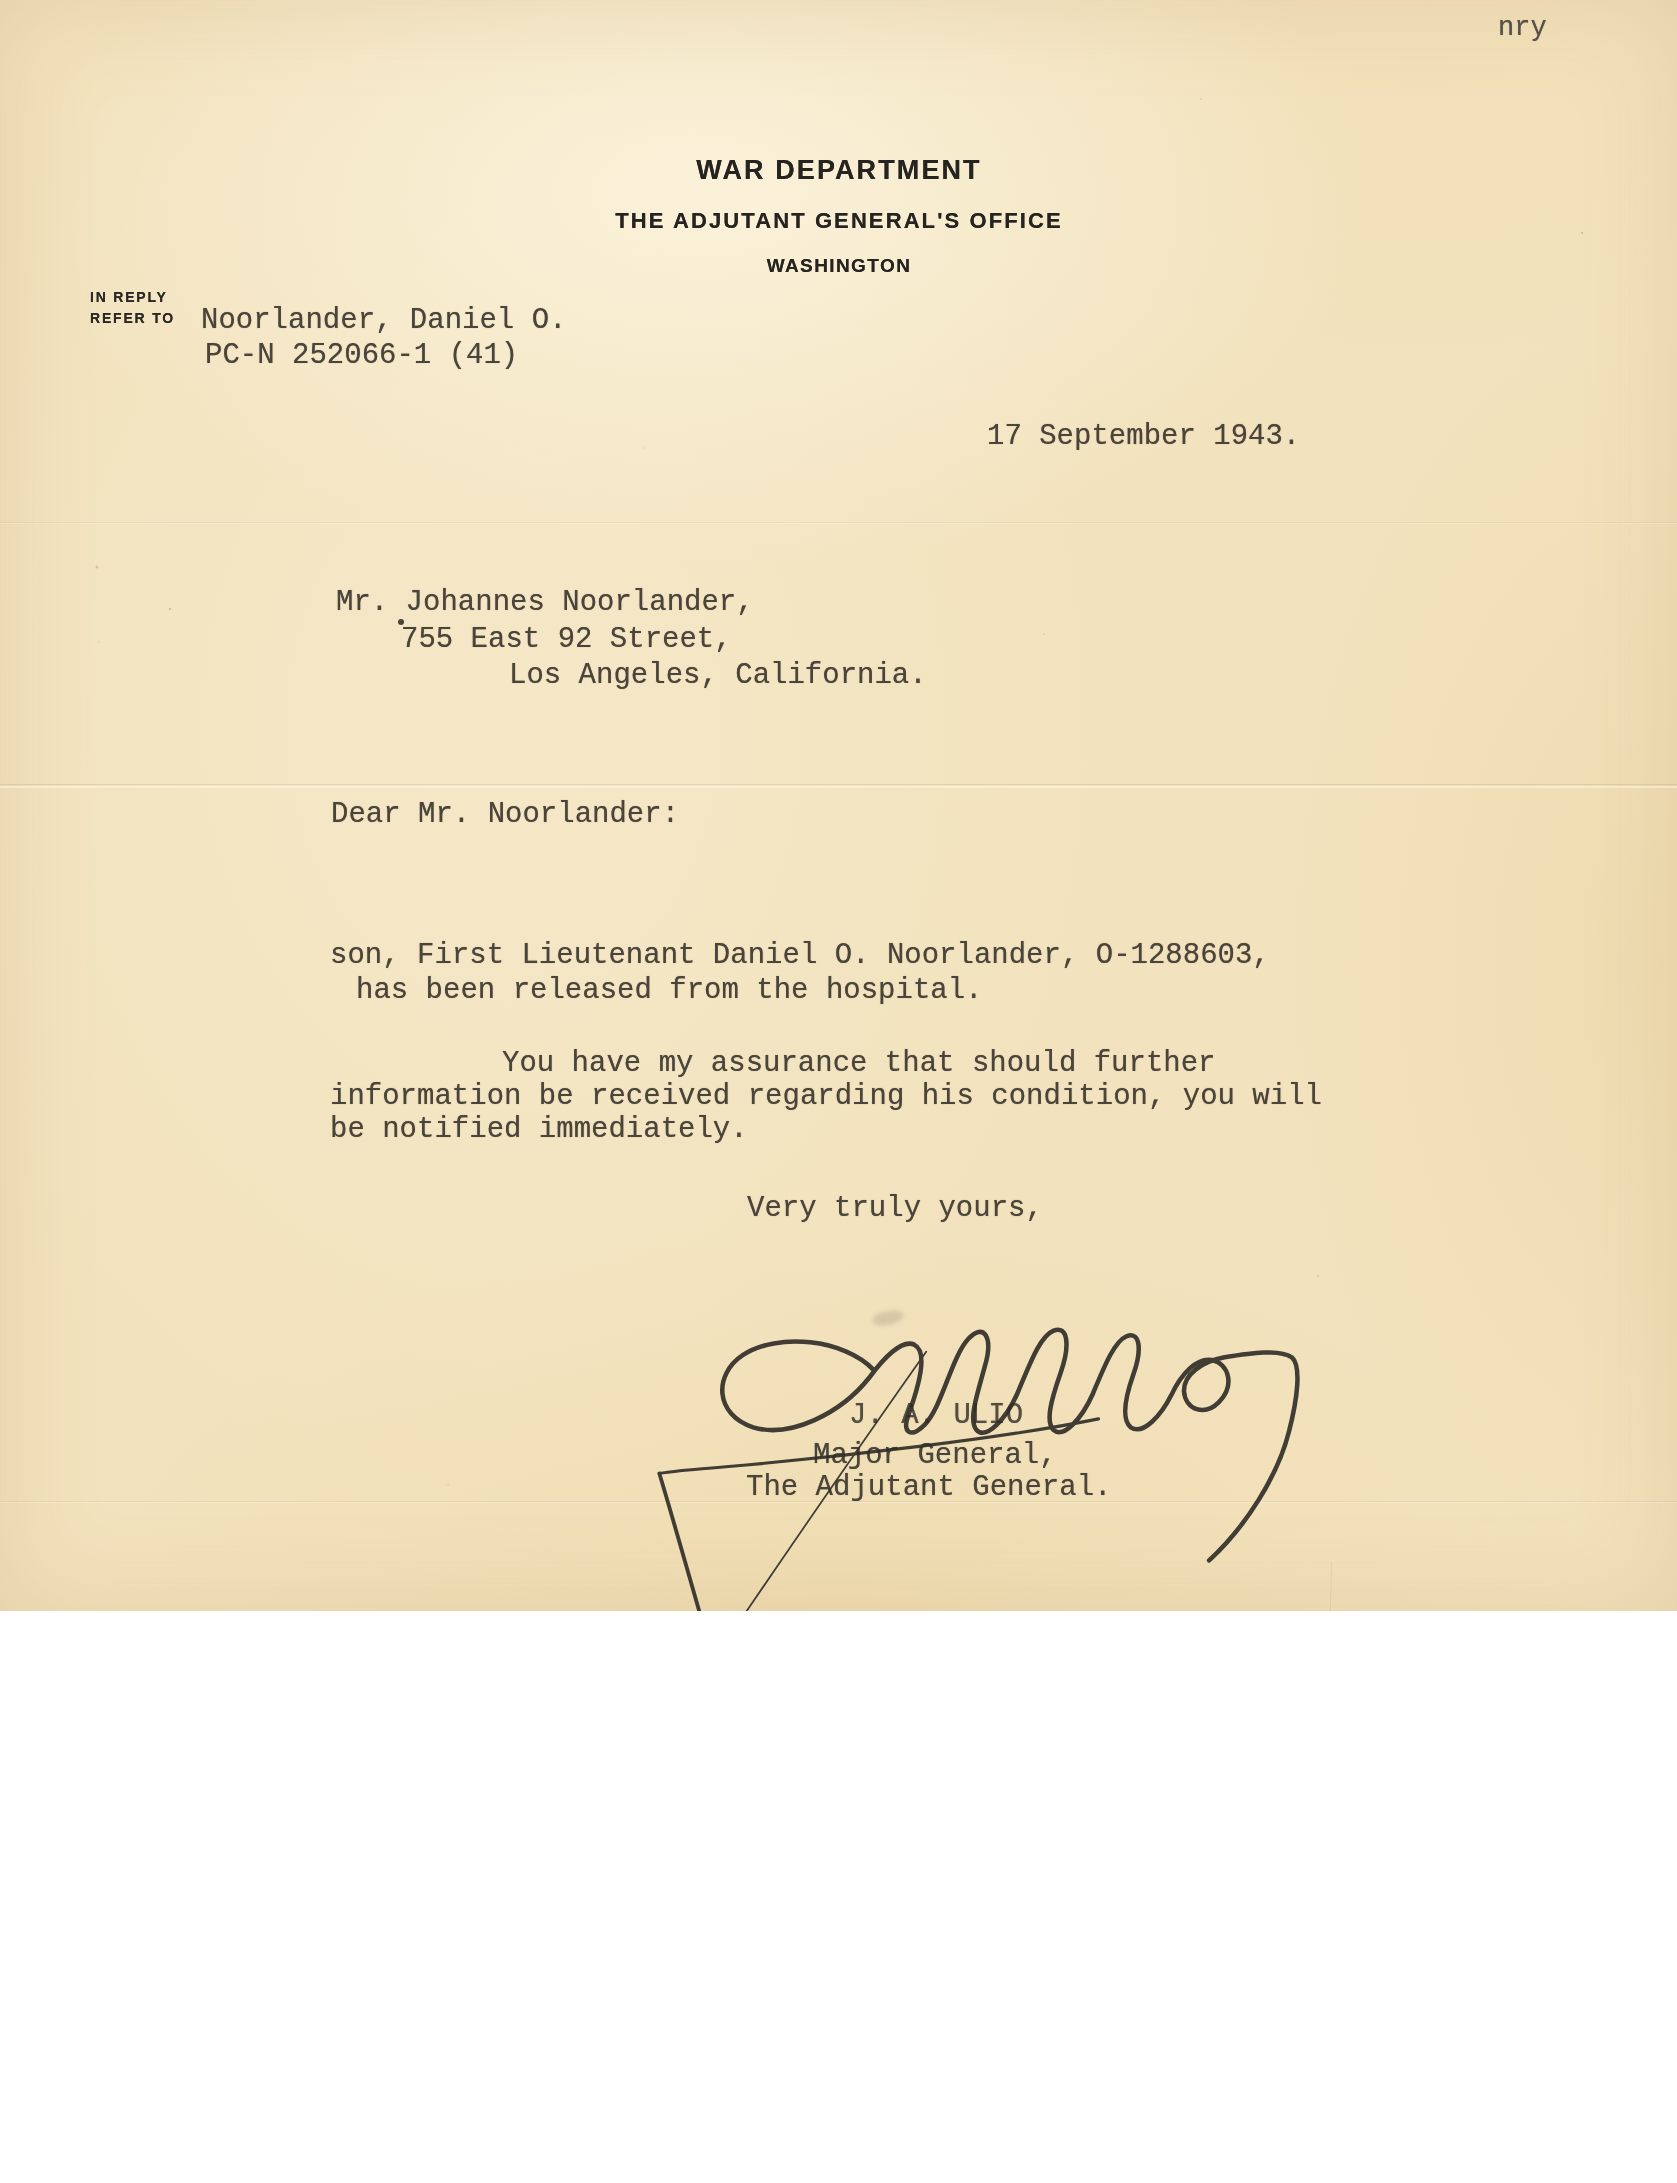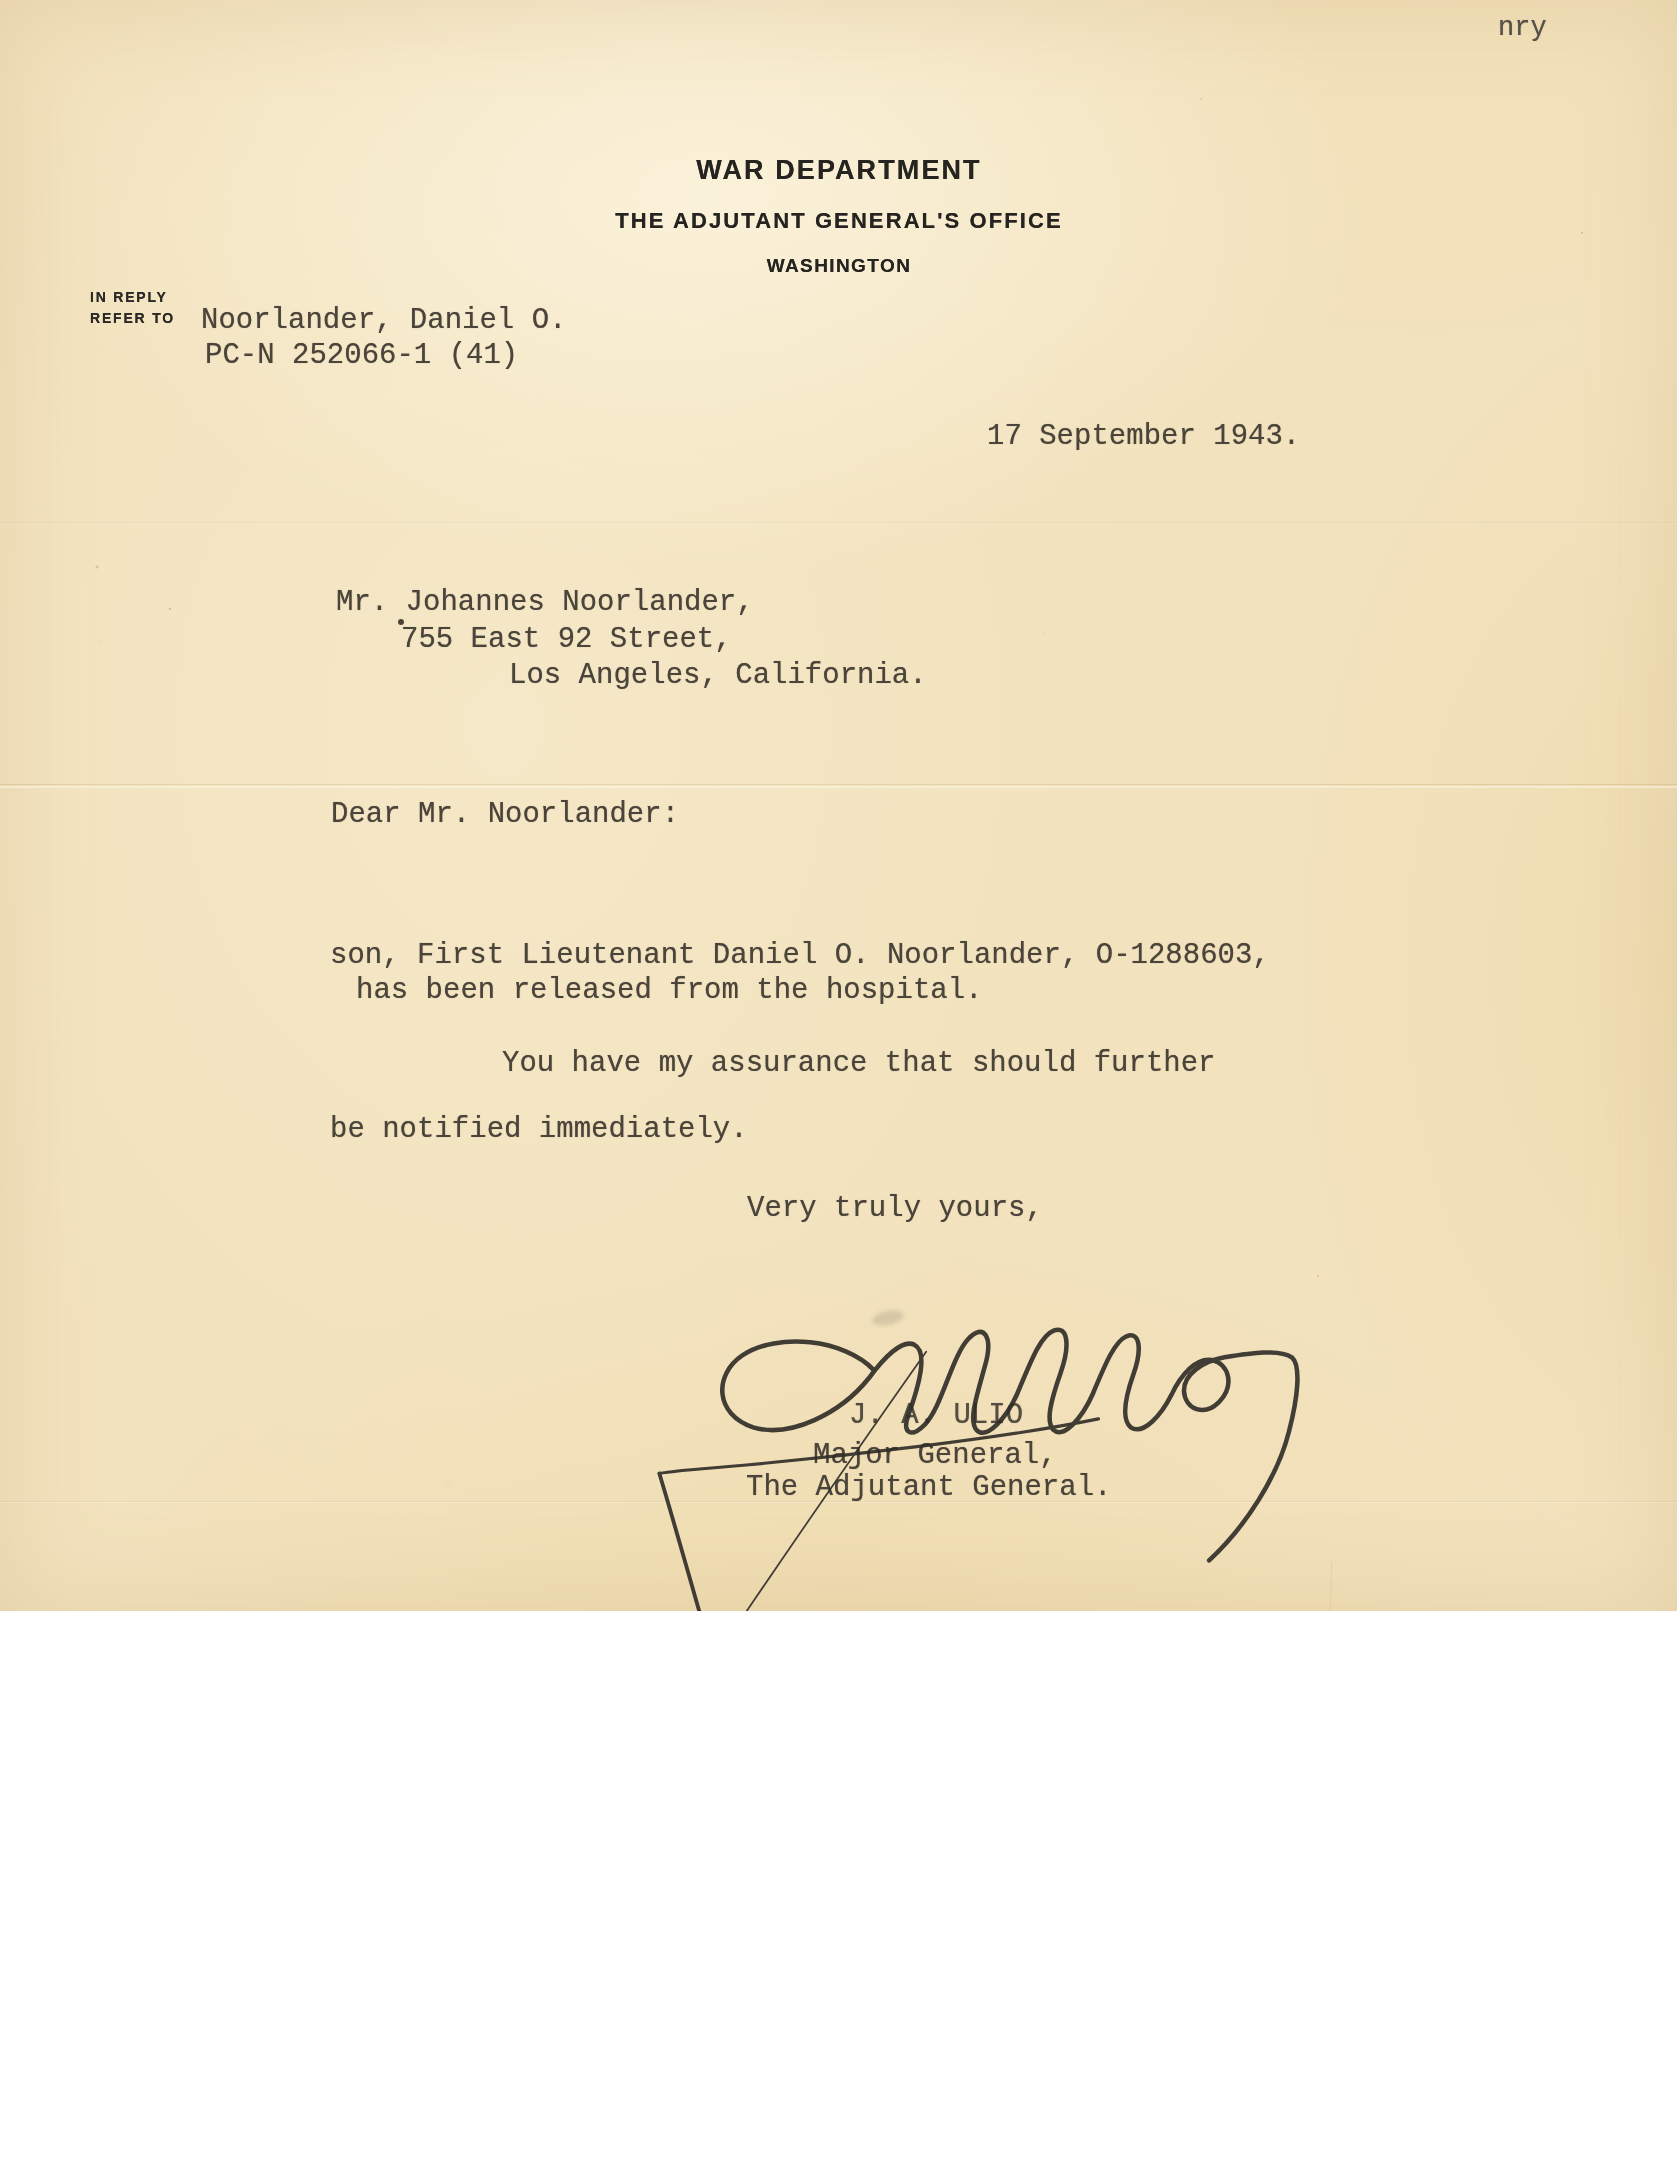--- a/index.html
+++ b/index.html
@@ -105,20 +105,21 @@
   <div class="abs type" style="left:401px;top:625px;">755 East 92 Street,</div>
   <div class="abs type" style="left:509px;top:661px;">Los Angeles, California.</div>
   <div class="abs stray-dot" style="left:398px;top:619px;"></div>
 
   <div class="abs type" style="left:331px;top:800px;">Dear Mr. Noorlander:</div>
 
   <div class="abs type" style="left:330px;top:941px;">son, First Lieutenant Daniel O. Noorlander, O-1288603,</div>
   <div class="abs type" style="left:348px;top:976px;margin-left:8px;">has been released from the hospital.</div>
 
   <div class="abs type" style="left:502px;top:1049px;">You have my assurance that should further</div>
+  <div class="abs type" style="left:330px;top:1082px;">information be received regarding his condition, you will</div>
   <div class="abs type" style="left:330px;top:1115px;">be notified immediately.</div>
 
   <div class="abs type" style="left:747px;top:1194px;">Very truly yours,</div>
 
   <div class="abs type" style="left:849px;top:1401px;color:#544e42;">J. A. ULIO</div>
   <div class="abs type" style="left:813px;top:1441px;">Major General,</div>
   <div class="abs type" style="left:746px;top:1473px;">The Adjutant General.</div>
 
   <div class="abs smudge" style="left:872px;top:1311px;"></div>
 

